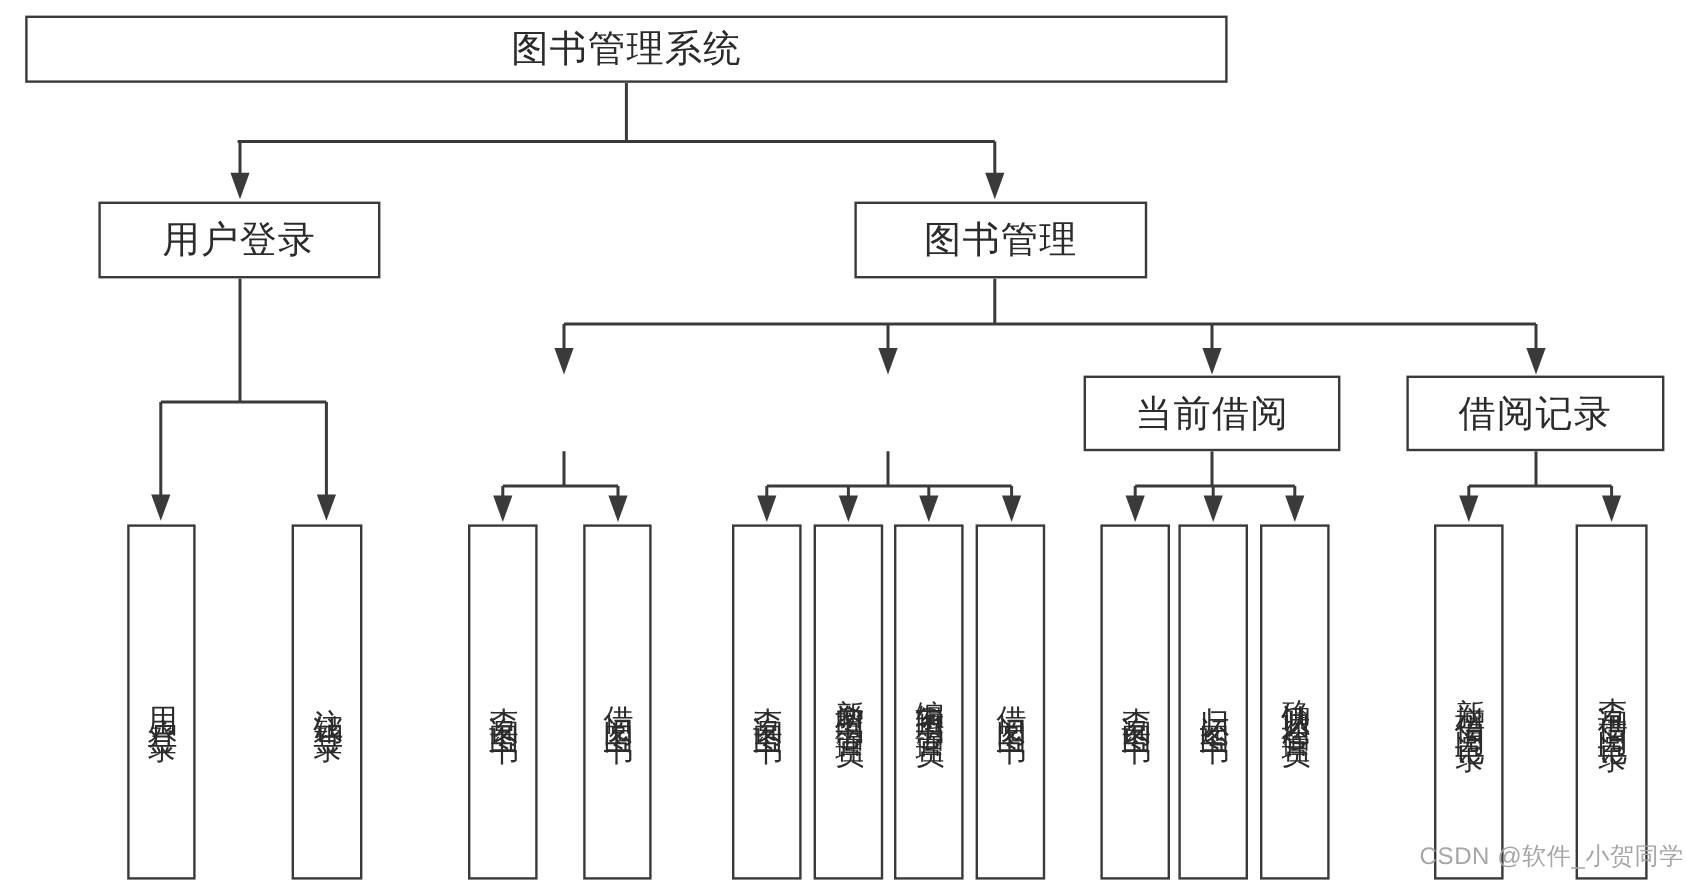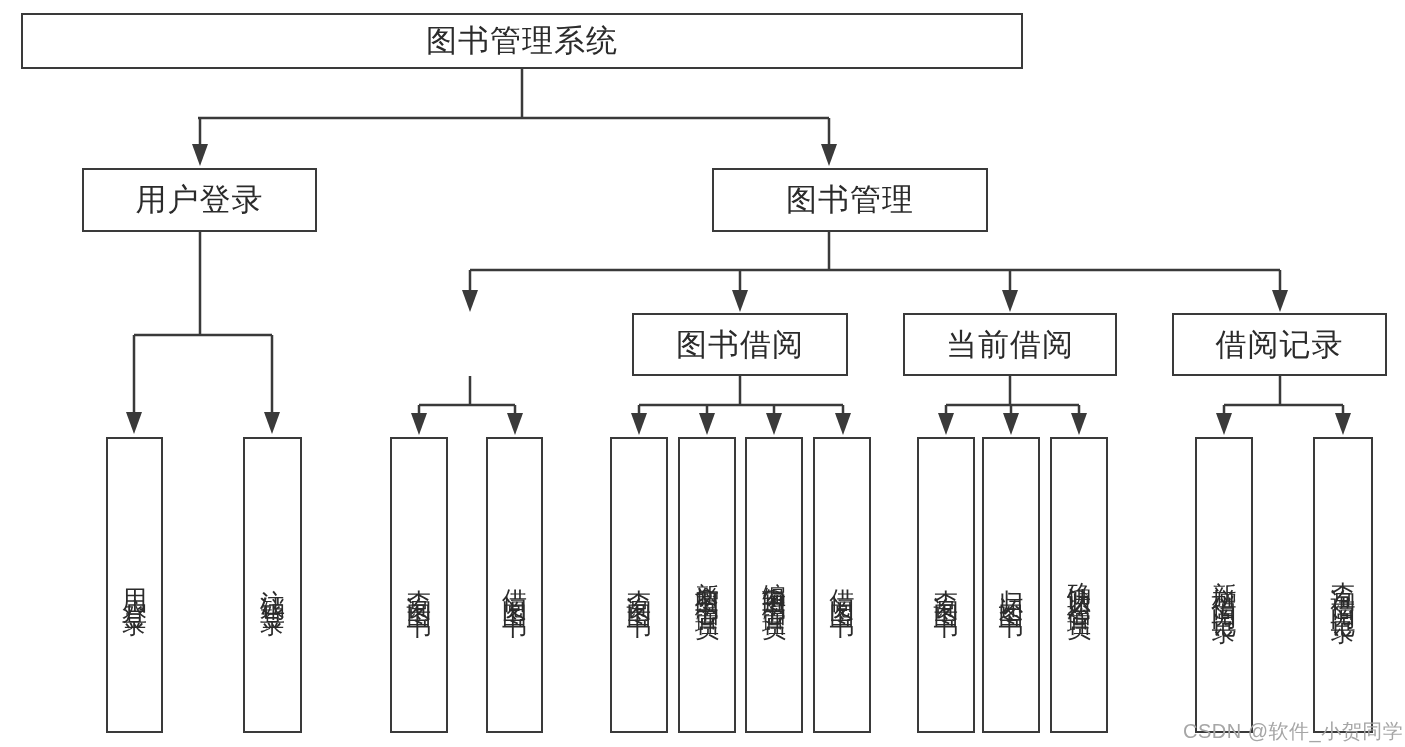--- a/index.html
+++ b/index.html
@@ -29,21 +29,21 @@
     writing-mode:vertical-rl;
     text-orientation:mixed;
     font-size:25px;
     letter-spacing:8px;
     color:#2b2b2b;
     line-height:1;
   }
   .vlabel.tight{letter-spacing:5px;font-size:24px;}
   .watermark{
     position:absolute;
-    left:1183px;top:718px;
+    left:1183px;top:700px;
     font-size:20px;
     color:#a6a6a6;
     white-space:nowrap;
     letter-spacing:0.5px;
     z-index:5;
   }
 </style>
 </head>
 <body>
 
@@ -89,27 +89,24 @@
     </g>
   </svg>
 
   <div class="node" style="left:21px;top:13px;width:1002px;height:56px;">
     <span class="hlabel">图书管理系统</span>
   </div>
 
   <div class="node" style="left:82px;top:168px;width:235px;height:64px;">
     <span class="hlabel">用户登录</span>
   </div>
-  <div class="node" style="left:712px;top:168px;width:276px;height:64px;">
+  <div class="node" style="left:712px;top:168px;width:244px;height:64px;">
     <span class="hlabel">图书管理</span>
   </div>
 
-  <div class="node" style="left:632px;top:313px;width:216px;height:63px;">
-    <span class="hlabel">图书借阅</span>
-  </div>
   <div class="node" style="left:903px;top:313px;width:214px;height:63px;">
     <span class="hlabel">当前借阅</span>
   </div>
   <div class="node" style="left:1172px;top:313px;width:215px;height:63px;">
     <span class="hlabel">借阅记录</span>
   </div>
 
   <div class="node" style="left:106px;top:437px;width:57px;height:296px;">
     <span class="vlabel">用户登录</span>
   </div>

